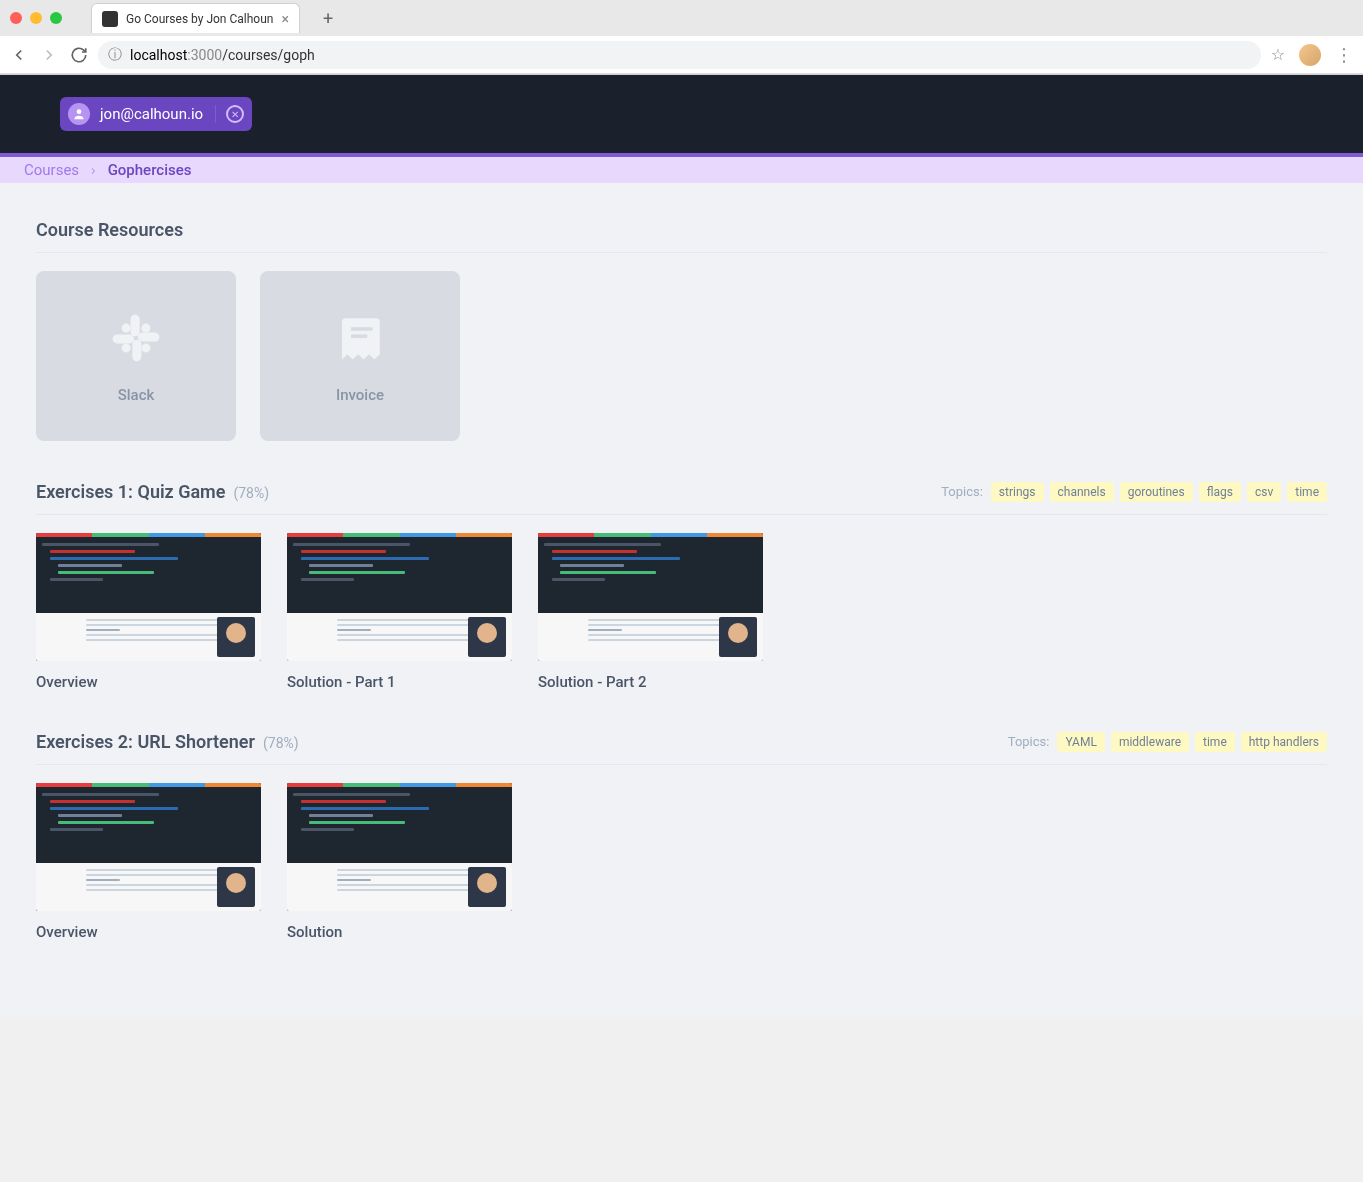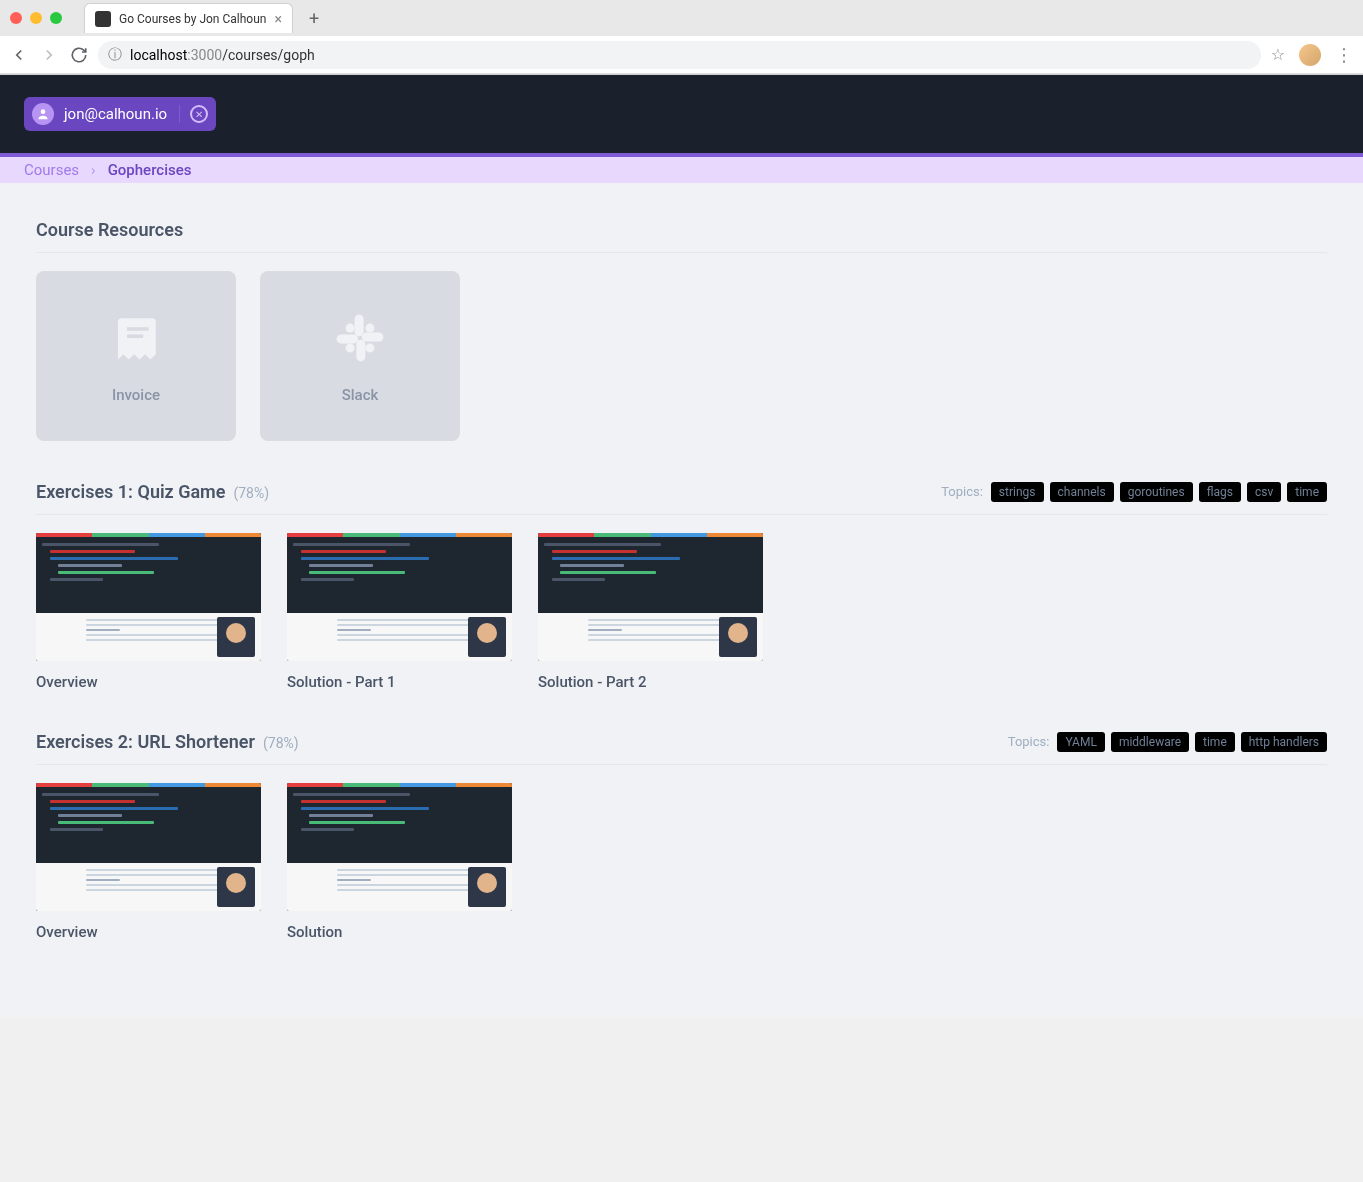--- a/index.html
+++ b/index.html
@@ -1,20 +1,20 @@
 <!DOCTYPE html>
 <html><head>
   <meta charset="utf-8">
   <style>
     * { box-sizing: border-box; margin: 0; padding: 0; }
     body { font-family: -apple-system, BlinkMacSystemFont, "Segoe UI", Roboto, Helvetica, Arial, sans-serif; background: #f0f0f0; }
 
     
     .browser-chrome { background: #e8e8e8; border-bottom: 1px solid #d0d0d0; }
-    .titlebar { display: flex; align-items: center; height: 36px; padding: 0 10px; gap: 12px; }
+    .titlebar { display: flex; align-items: center; height: 36px; padding: 0 10px; gap: 19px; }
     .traffic-lights { display: flex; gap: 8px; margin-right: 10px; }
     .traffic-lights .dot { width: 12px; height: 12px; border-radius: 50%; }
     .dot.red { background: #ff5f57; }
     .dot.yellow { background: #febc2e; }
     .dot.green { background: #28c840; }
     .tab { display: flex; align-items: center; gap: 8px; background: #fff; height: 30px; padding: 0 10px; border-radius: 6px 6px 0 0; border: 1px solid #d0d0d0; border-bottom: none; font-size: 12px; color: #333; }
     .tab .favicon { width: 16px; height: 16px; background: #333; border-radius: 3px; }
     .tab .close { font-size: 14px; color: #888; cursor: pointer; }
     .new-tab { font-size: 18px; color: #666; cursor: pointer; padding: 0 4px; }
     .addr-bar { display: flex; align-items: center; height: 38px; padding: 0 10px; gap: 10px; background: #fff; border-bottom: 1px solid #ddd; }
@@ -28,21 +28,21 @@
     .url-port { color: #888; }
     .url-path { color: #333; }
     .addr-right { display: flex; gap: 14px; align-items: center; color: #888; }
     .avatar-small { width: 22px; height: 22px; border-radius: 50%; background: linear-gradient(135deg,#f5c78e,#d4a56a); }
     .menu-dots { font-size: 18px; }
 
     
     .app-header { background: #1a202c; color: #fff; padding: 22px 24px; display: flex; justify-content: space-between; align-items: center; }
     .app-title { font-size: 28px; font-weight: 700; }
     .app-subtitle { font-size: 16px; font-weight: 400; color: #a0aec0; }
-    .user-pill { display: flex; align-items: center; background: #6b46c1; border-radius: 6px; padding: 6px 8px; gap: 10px; }
+    .user-pill { display: flex; align-items: center; background: #6b46c1; border-radius: 6px; padding: 6px 8px; gap: 10px; margin-left: 36px; }
     .user-avatar { width: 22px; height: 22px; border-radius: 50%; background: #b794f4; display:flex; align-items:center; justify-content:center;}
     .user-email { font-size: 15px; color: #fff; }
     .logout { border-left: 1px solid #805ad5; padding-left: 10px; margin-left: 2px; cursor: pointer; }
     .logout-circle { width: 18px; height: 18px; border: 2px solid #d6bcfa; border-radius: 50%; display: flex; align-items: center; justify-content: center; font-size: 10px; color: #d6bcfa; }
     .purple-strip { height: 4px; background: #805ad5; }
 
     
     .breadcrumbs { background: #e9d8fd; padding: 4px 24px; display: flex; align-items: center; gap: 12px; font-size: 15px; }
     .crumb-a { color: #9f7aea; text-decoration: none; cursor:pointer;}
     .crumb-sep { color: #b794f4; }
@@ -58,21 +58,21 @@
     .resource-icon { width: 60px; height: 60px; display:flex; align-items:center; justify-content:center;}
     .resource-label { color: #8a94a6; font-size: 15px; font-weight: 500; }
 
     
     .exercise-header { display: flex; justify-content: space-between; align-items: center; border-bottom: 1px solid #e2e8f0; padding-bottom: 12px; margin-bottom: 18px; margin-top: 40px; }
     .ex-title-wrap { display: flex; align-items: baseline; gap: 8px; }
     .ex-title { font-size: 18px; font-weight: 600; color: #4a5568; }
     .ex-pct { font-size: 14px; color: #a0aec0; }
     .topics-wrap { display: flex; align-items: center; gap: 6px; flex-wrap: wrap; }
     .topics-label { font-size: 13px; color: #a0aec0; margin-right: 2px; }
-    .tag { background: #000000; color: #718096; font-size: 12px; padding: 3px 8px; border-radius: 3px; }
+    .tag { background: #fef9c3; color: #718096; font-size: 12px; padding: 3px 8px; border-radius: 3px; }
 
     .video-row { display: flex; gap: 26px; margin-bottom: 40px; flex-wrap: wrap;}
     .video-card { width: 225px; cursor: pointer; }
     .thumb { width: 225px; height: 128px; border-radius: 2px; overflow: hidden; position: relative; background: #1e2630; }
     .thumb-top { position: absolute; top:0; left:0; right:0; height: 80px; background: #1e2630; }
     .color-strip { position:absolute; top:0; left:0; right:0; height:4px; display:flex; }
     .color-strip span:nth-child(1){flex:1;background:#e53e3e;}
     .color-strip span:nth-child(2){flex:1;background:#48bb78;}
     .color-strip span:nth-child(3){flex:1;background:#4299e1;}
     .color-strip span:nth-child(4){flex:1;background:#ed8936;}
@@ -165,44 +165,44 @@
 </div>
 
 <div class="content">
 
   <div class="section-h">Course Resources</div>
 
   <div class="resource-row">
     <div class="resource-card">
       <div class="resource-icon">
         <svg viewBox="0 0 60 60" width="54" height="54" fill="#f0f2f5">
-          <path d="M12 8 h36 a4 4 0 0 1 4 4 v36 l-6 6 -6 -6 -6 6 -6 -6 -6 6 -6 -6 -6 6 v-42 a4 4 0 0 1 4 -4 z"></path>
-          <rect x="20" y="18" width="24" height="4" fill="#d8dce2"></rect>
-          <rect x="20" y="26" width="18" height="4" fill="#d8dce2"></rect>
-        </svg>
-      </div>
-      <div class="resource-label">Invoice</div>
-    </div>
-
-    <div class="resource-card">
-      <div class="resource-icon">
-        <svg viewBox="0 0 60 60" width="54" height="54" fill="#f0f2f5">
           <rect x="24" y="4" width="10" height="24" rx="5"></rect>
           <rect x="4" y="26" width="24" height="10" rx="5"></rect>
           <rect x="26" y="32" width="10" height="24" rx="5"></rect>
           <rect x="32" y="24" width="24" height="10" rx="5"></rect>
           <circle cx="19" cy="19" r="5"></circle>
           <circle cx="41" cy="19" r="5"></circle>
           <circle cx="19" cy="41" r="5"></circle>
           <circle cx="41" cy="41" r="5"></circle>
         </svg>
       </div>
       <div class="resource-label">Slack</div>
     </div>
 
+    <div class="resource-card">
+      <div class="resource-icon">
+        <svg viewBox="0 0 60 60" width="54" height="54" fill="#f0f2f5">
+          <path d="M12 8 h36 a4 4 0 0 1 4 4 v36 l-6 6 -6 -6 -6 6 -6 -6 -6 6 -6 -6 -6 6 v-42 a4 4 0 0 1 4 -4 z"></path>
+          <rect x="20" y="18" width="24" height="4" fill="#d8dce2"></rect>
+          <rect x="20" y="26" width="18" height="4" fill="#d8dce2"></rect>
+        </svg>
+      </div>
+      <div class="resource-label">Invoice</div>
+    </div>
+
   </div>
 
   <div class="exercise-header">
     <div class="ex-title-wrap">
       <span class="ex-title">Exercises 1: Quiz Game</span>
       <span class="ex-pct">(78%)</span>
     </div>
     <div class="topics-wrap">
       <span class="topics-label">Topics:</span>
       <span class="tag">strings</span>

